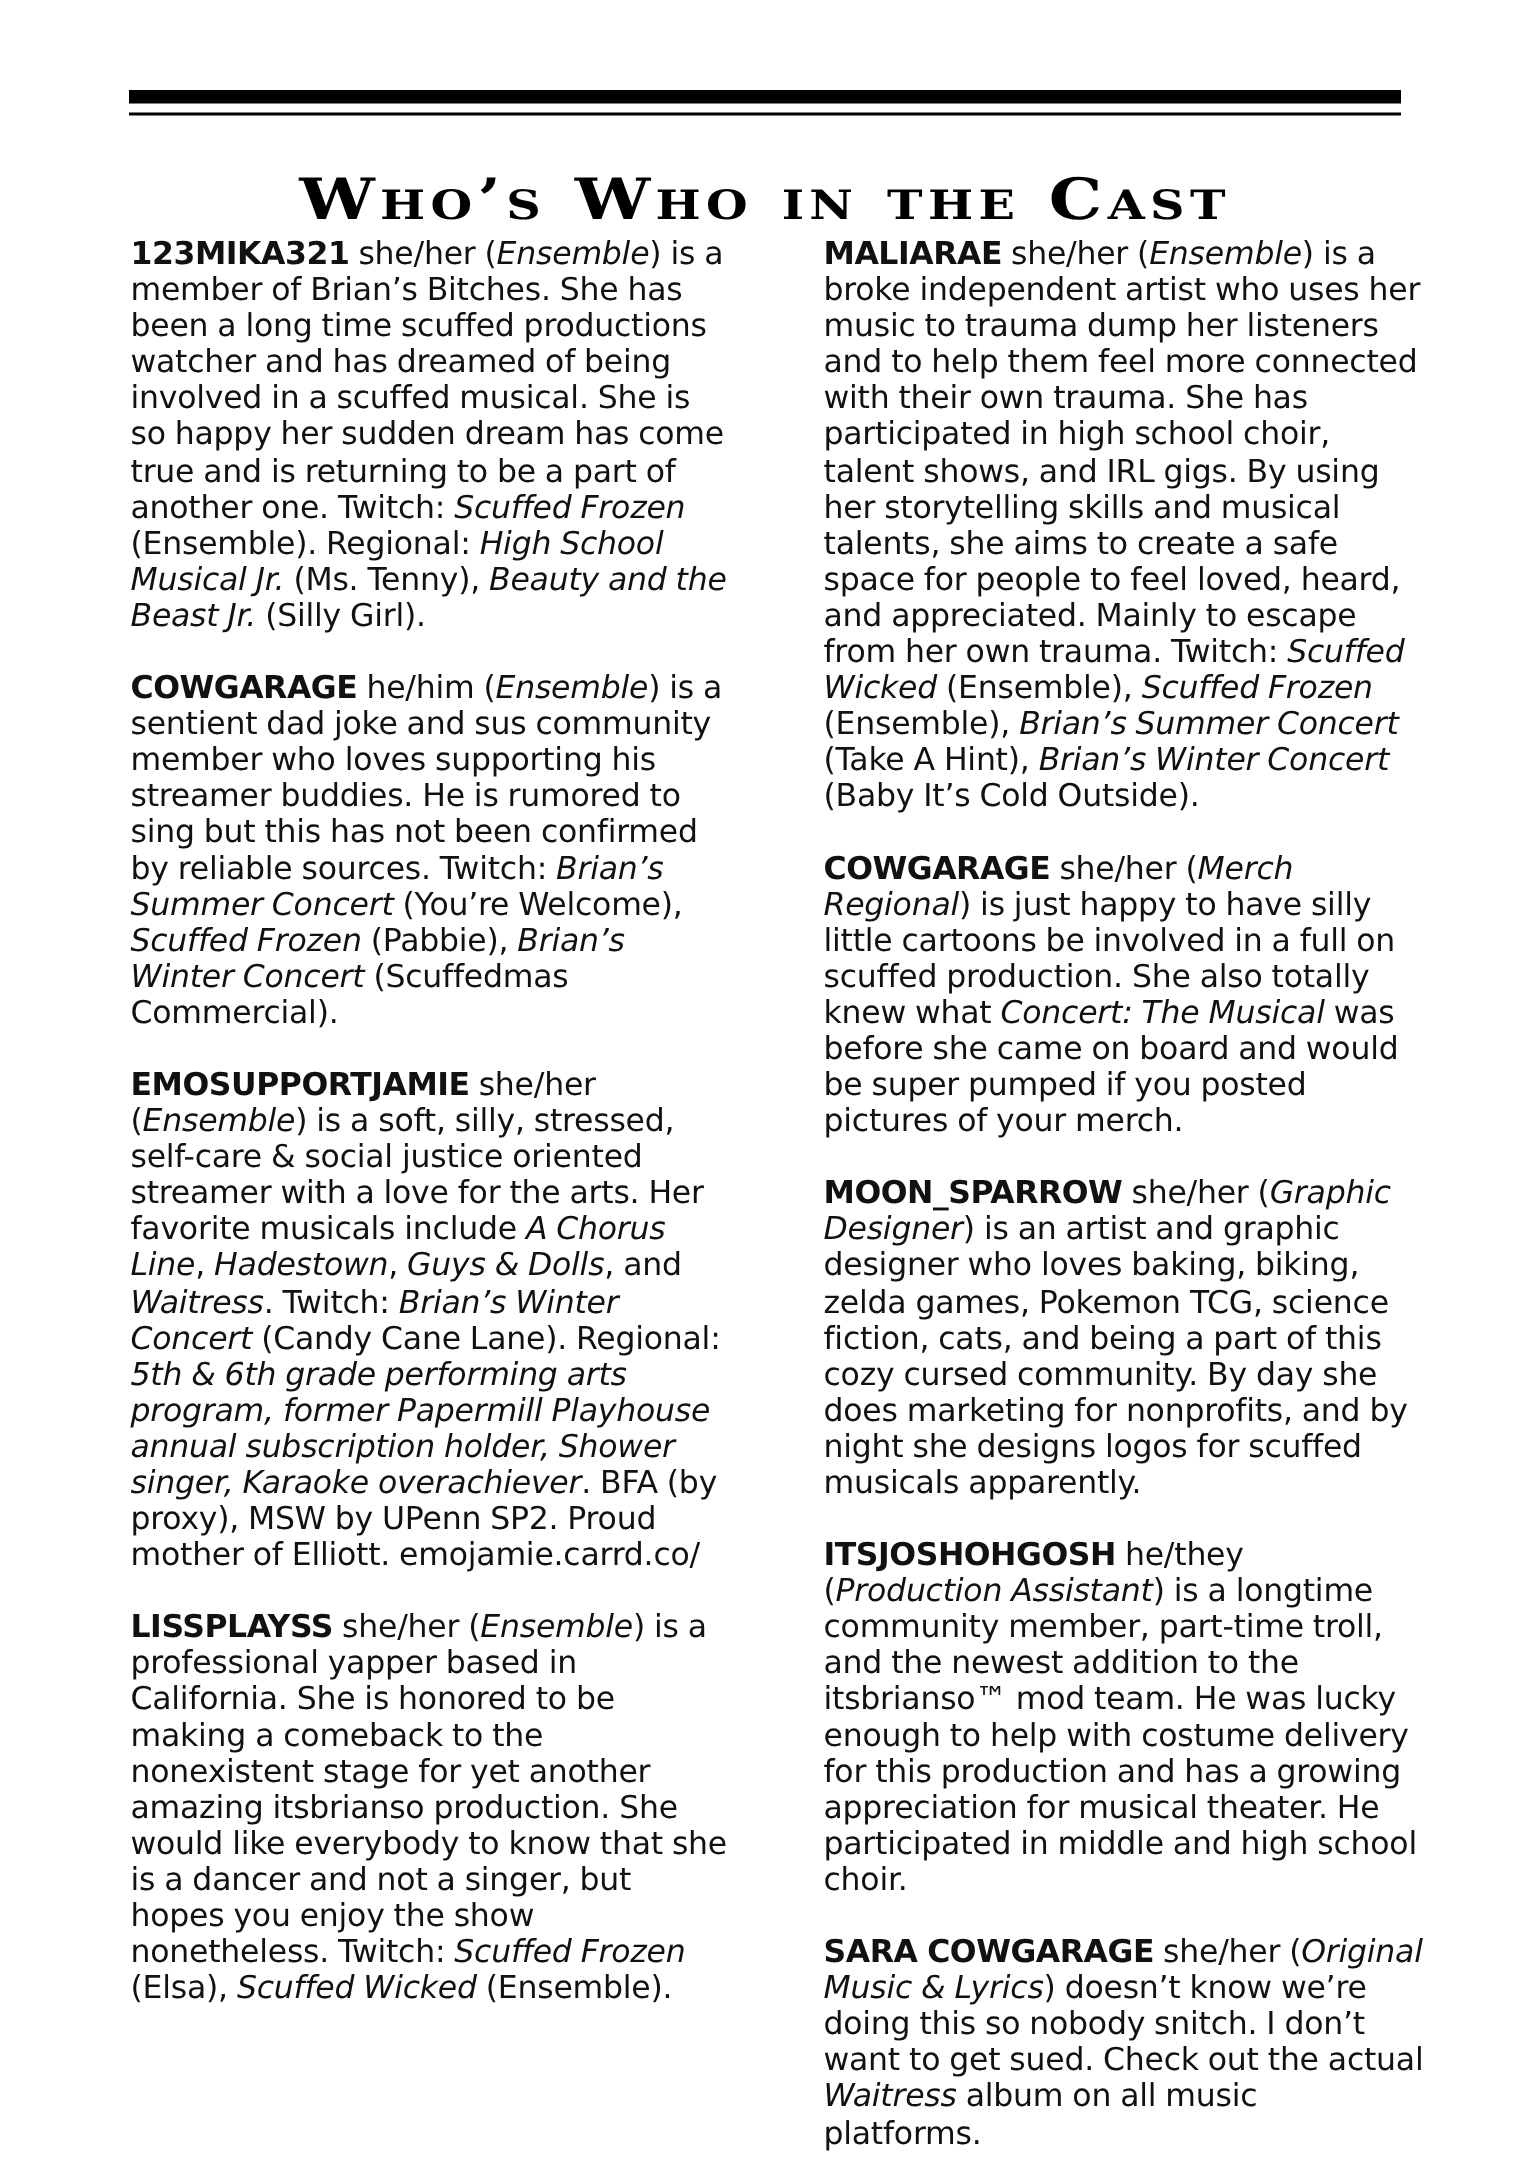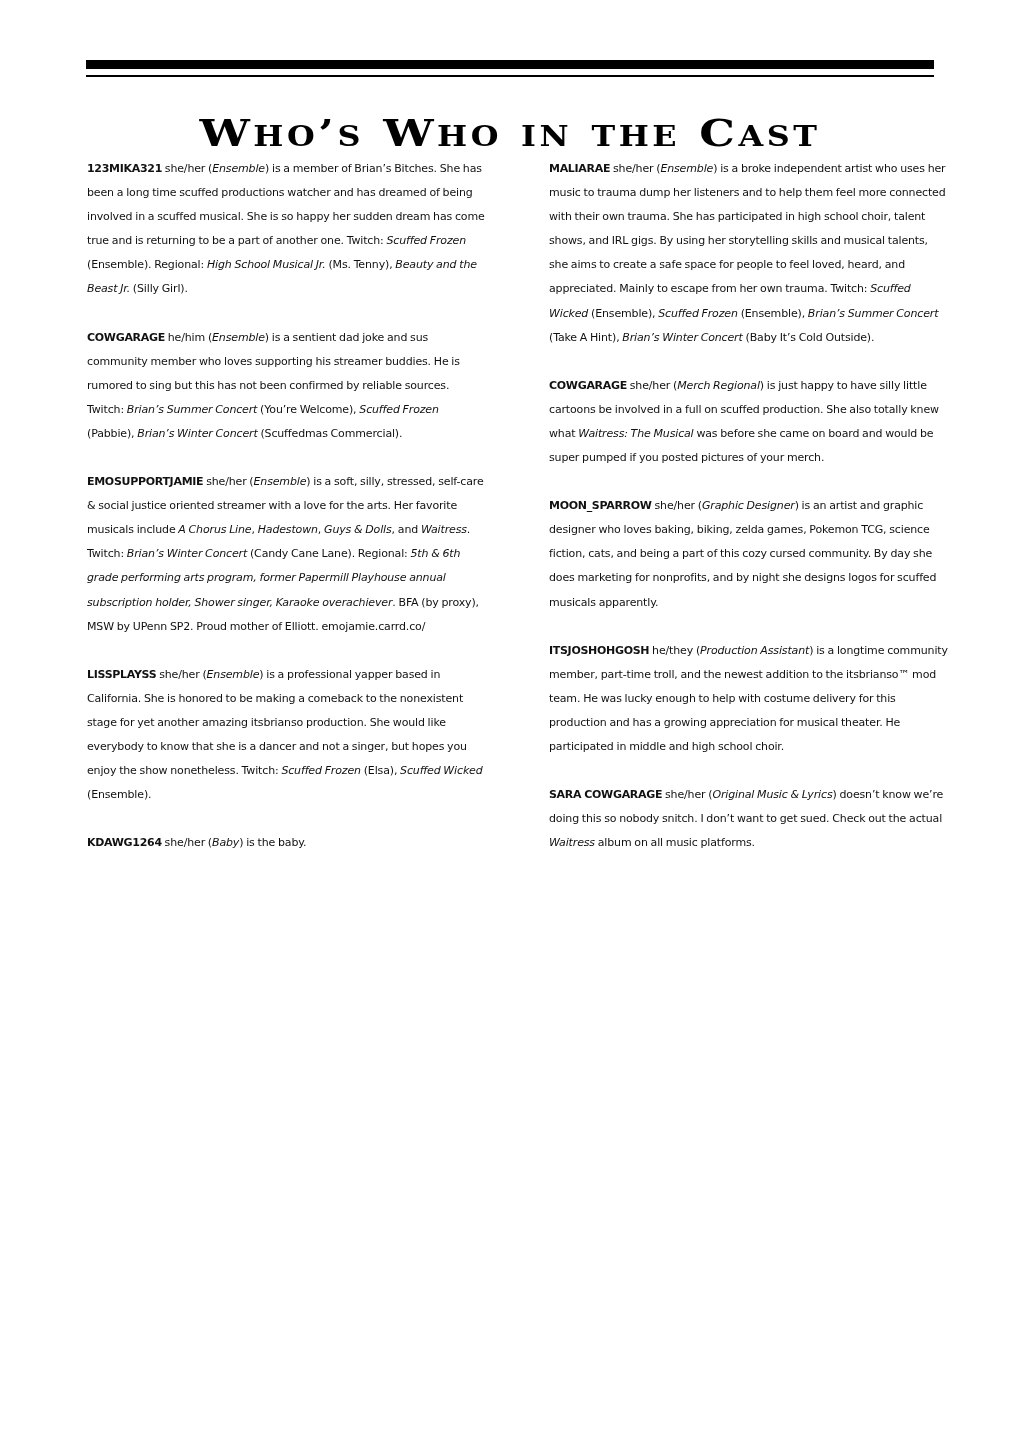--- a/index.html
+++ b/index.html
@@ -8,37 +8,36 @@
   .rule-thick { position: absolute; left: 86px; width: 848px; top: 60px; height: 9px; background: #000; }
   .rule-thin { position: absolute; left: 86px; width: 848px; top: 75px; height: 2px; background: #000; }
   .title { position: absolute; left: 86px; width: 848px; top: 86px; height: 44px;
            text-align: center; font-family: "DejaVu Serif", serif; font-weight: bold;
            font-size: 38px; letter-spacing: 3px; font-variant: small-caps;
            color: #000; line-height: 44px; white-space: nowrap;
            transform: scaleX(1.18); transform-origin: center; }
   .col { position: absolute; top: 157px; width: 400px; }
   .col-left { left: 87px; }
   .col-right { left: 549px; }
-  .bio { font-size: 11px; line-height: 24.1px; margin: 0 0 24px 0; letter-spacing: -0.15px; word-spacing: -0.5px; }
+  .bio { font-size: 21px; line-height: 24.1px; margin: 0 0 24px 0; letter-spacing: -0.15px; word-spacing: -0.5px; }
   .bio .name { font-weight: bold; letter-spacing: -0.3px; }
   .bio .it { font-style: italic; }
 </style>
 </head>
 <body>
 
 <div class="rule-thick"></div>
 <div class="rule-thin"></div>
 <h1 class="title">Who’s Who in the Cast</h1>
 
 <div class="col col-left">
     <p class="bio"><span class="name">123MIKA321</span><span> she/her (</span><span class="it">Ensemble</span><span>) is a member of Brian’s Bitches. She has been a long time scuffed productions watcher and has dreamed of being involved in a scuffed musical. She is so happy her sudden dream has come true and is returning to be a part of another one. Twitch: </span><span class="it">Scuffed Frozen</span><span> (Ensemble). Regional: </span><span class="it">High School Musical Jr.</span><span> (Ms. Tenny), </span><span class="it">Beauty and the Beast Jr.</span><span> (Silly Girl).</span></p>
     <p class="bio"><span class="name">COWGARAGE</span><span> he/him (</span><span class="it">Ensemble</span><span>) is a sentient dad joke and sus community member who loves supporting his streamer buddies. He is rumored to sing but this has not been confirmed by reliable sources. Twitch: </span><span class="it">Brian’s Summer Concert</span><span> (You’re Welcome), </span><span class="it">Scuffed Frozen</span><span> (Pabbie), </span><span class="it">Brian’s Winter Concert</span><span> (Scuffedmas Commercial).</span></p>
     <p class="bio"><span class="name">EMOSUPPORTJAMIE</span><span> she/her (</span><span class="it">Ensemble</span><span>) is a soft, silly, stressed, self-care &amp; social justice oriented streamer with a love for the arts. Her favorite musicals include </span><span class="it">A Chorus Line</span><span>, </span><span class="it">Hadestown</span><span>, </span><span class="it">Guys &amp; Dolls</span><span>, and </span><span class="it">Waitress</span><span>. Twitch: </span><span class="it">Brian’s Winter Concert</span><span> (Candy Cane Lane). Regional: </span><span class="it">5th &amp; 6th grade performing arts program, former Papermill Playhouse annual subscription holder, Shower singer, Karaoke overachiever</span><span>. BFA (by proxy), MSW by UPenn SP2. Proud mother of Elliott. emojamie.carrd.co/</span></p>
     <p class="bio"><span class="name">LISSPLAYSS</span><span> she/her (</span><span class="it">Ensemble</span><span>) is a professional yapper based in California. She is honored to be making a comeback to the nonexistent stage for yet another amazing itsbrianso production. She would like everybody to know that she is a dancer and not a singer, but hopes you enjoy the show nonetheless. Twitch: </span><span class="it">Scuffed Frozen</span><span> (Elsa), </span><span class="it">Scuffed Wicked</span><span> (Ensemble).</span></p>
-    <p class="bio"><span class="name">KDAWG1264</span><span> she/her (</span><span class="it">Baby</span><span>) is the baby.</span></p>
   </div>
 <div class="col col-right">
     <p class="bio"><span class="name">MALIARAE</span><span> she/her (</span><span class="it">Ensemble</span><span>) is a broke independent artist who uses her music to trauma dump her listeners and to help them feel more connected with their own trauma. She has participated in high school choir, talent shows, and IRL gigs. By using her storytelling skills and musical talents, she aims to create a safe space for people to feel loved, heard, and appreciated. Mainly to escape from her own trauma. Twitch: </span><span class="it">Scuffed Wicked</span><span> (Ensemble), </span><span class="it">Scuffed Frozen</span><span> (Ensemble), </span><span class="it">Brian’s Summer Concert</span><span> (Take A Hint), </span><span class="it">Brian’s Winter Concert</span><span> (Baby It’s Cold Outside).</span></p>
-    <p class="bio"><span class="name">COWGARAGE</span><span> she/her (</span><span class="it">Merch Regional</span><span>) is just happy to have silly little cartoons be involved in a full on scuffed production. She also totally knew what </span><span class="it">Waitress: The Musical</span><span> was before she came on board and would be super pumped if you posted pictures of your merch.</span></p>
+    <p class="bio"><span class="name">COWGARAGE</span><span> she/her (</span><span class="it">Merch Regional</span><span>) is just happy to have silly little cartoons be involved in a full on scuffed production. She also totally knew what </span><span class="it">Concert: The Musical</span><span> was before she came on board and would be super pumped if you posted pictures of your merch.</span></p>
     <p class="bio"><span class="name">MOON_SPARROW</span><span> she/her (</span><span class="it">Graphic Designer</span><span>) is an artist and graphic designer who loves baking, biking, zelda games, Pokemon TCG, science fiction, cats, and being a part of this cozy cursed community. By day she does marketing for nonprofits, and by night she designs logos for scuffed musicals apparently.</span></p>
     <p class="bio"><span class="name">ITSJOSHOHGOSH</span><span> he/they (</span><span class="it">Production Assistant</span><span>) is a longtime community member, part-time troll, and the newest addition to the itsbrianso™ mod team. He was lucky enough to help with costume delivery for this production and has a growing appreciation for musical theater. He participated in middle and high school choir.</span></p>
     <p class="bio"><span class="name">SARA COWGARAGE</span><span> she/her (</span><span class="it">Original Music &amp; Lyrics</span><span>) doesn’t know we’re doing this so nobody snitch. I don’t want to get sued. Check out the actual </span><span class="it">Waitress</span><span> album on all music platforms.</span></p>
   </div>
 
 </body></html>

